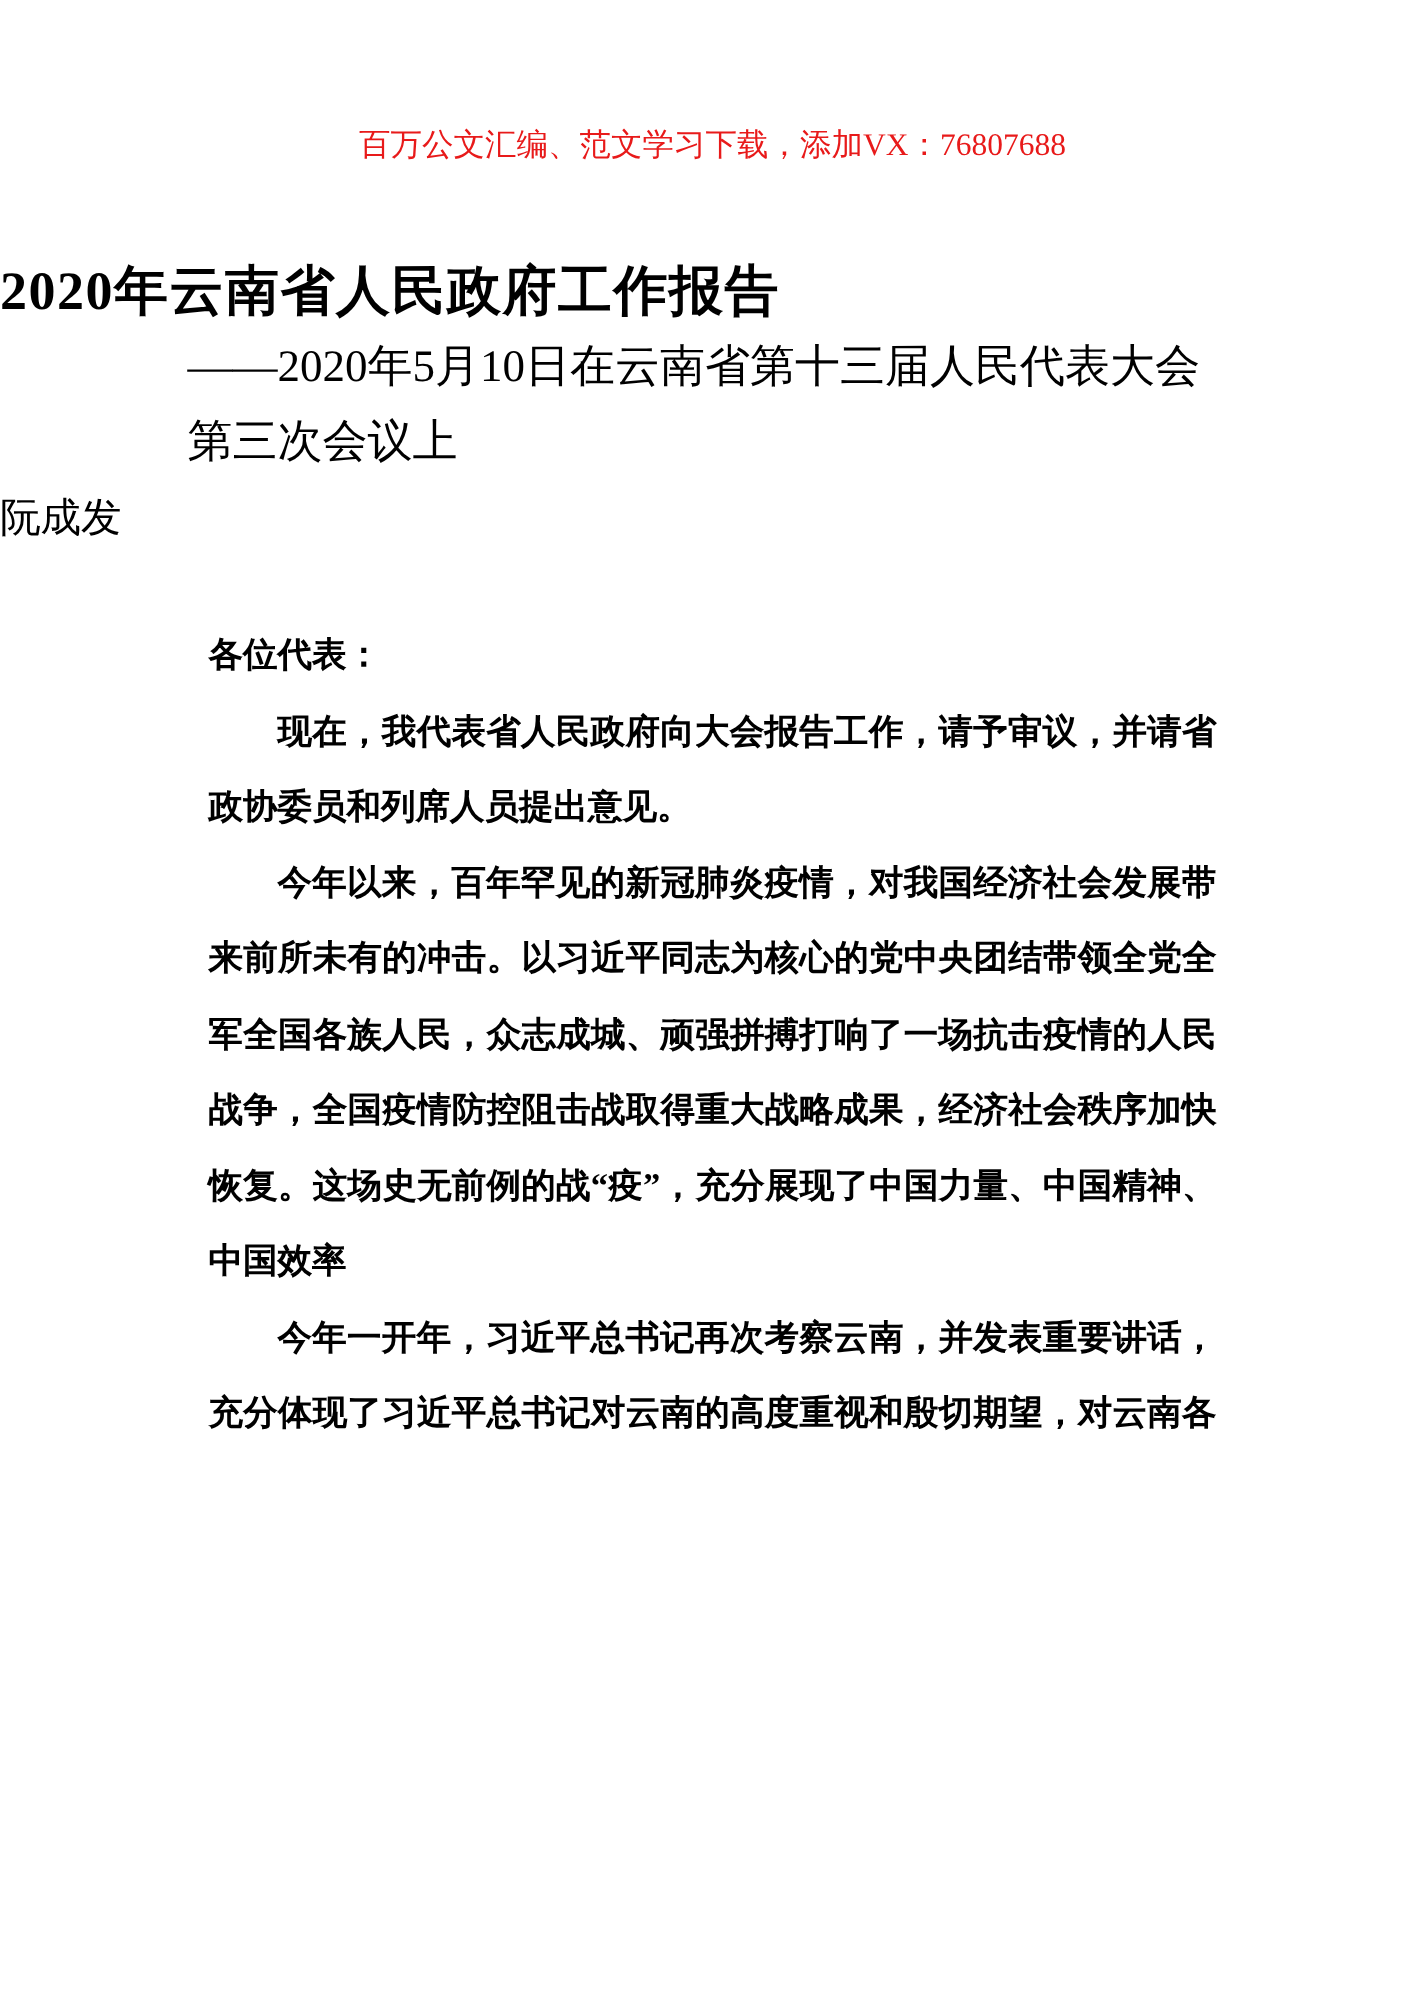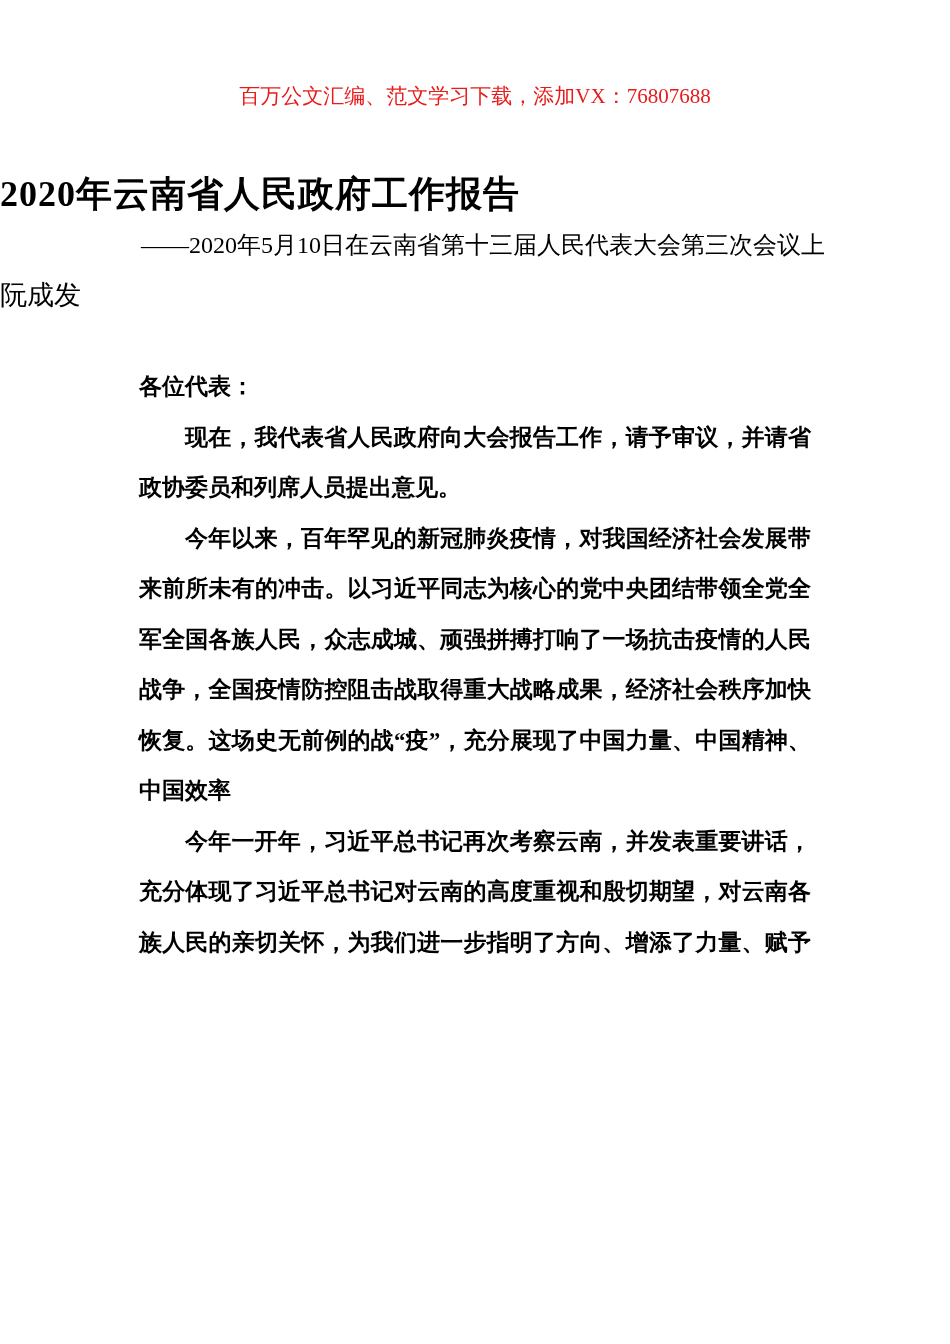--- a/index.html
+++ b/index.html
@@ -27,22 +27,22 @@
   .title {
     margin: 64px auto 4px auto;
     font-size: 36px;
     line-height: 44px;
     font-weight: bold;
     letter-spacing: 1px;
   }
   .subtitle {
     width: 700px;
     margin: 0 auto;
-    text-align: right;
-    font-size: 24px;
+    text-align: left;
+    font-size: 30px;
     line-height: 50px;
     font-weight: normal;
   }
   .author {
     text-align: left;
     font-size: 27px;
     line-height: 50px;
     font-weight: normal;
   }
   .doc-body {

